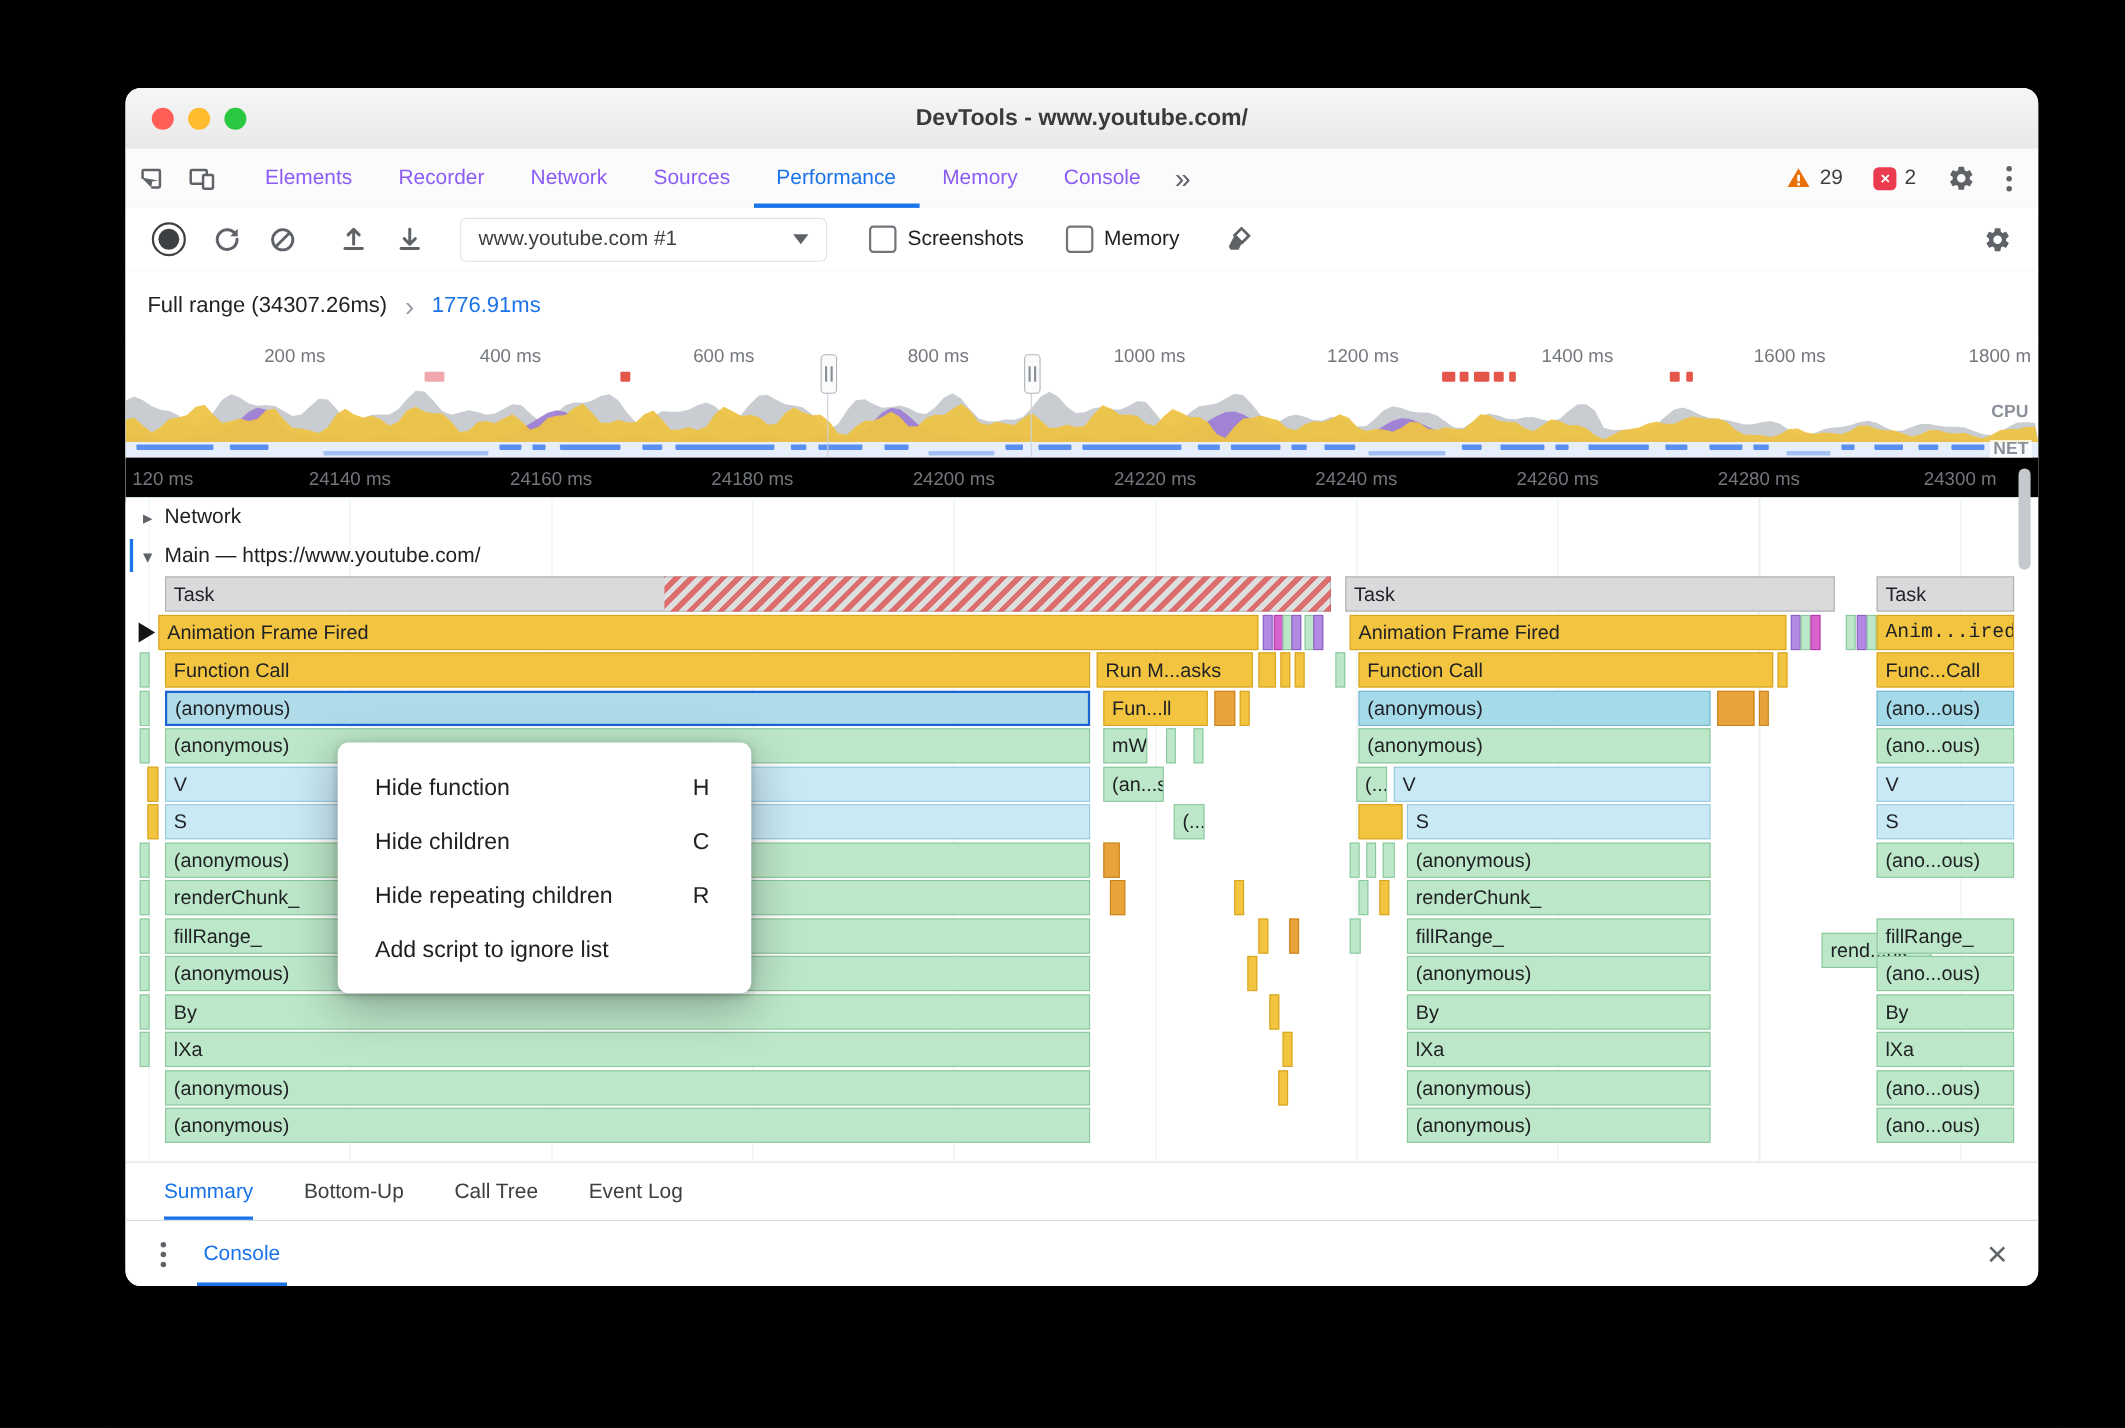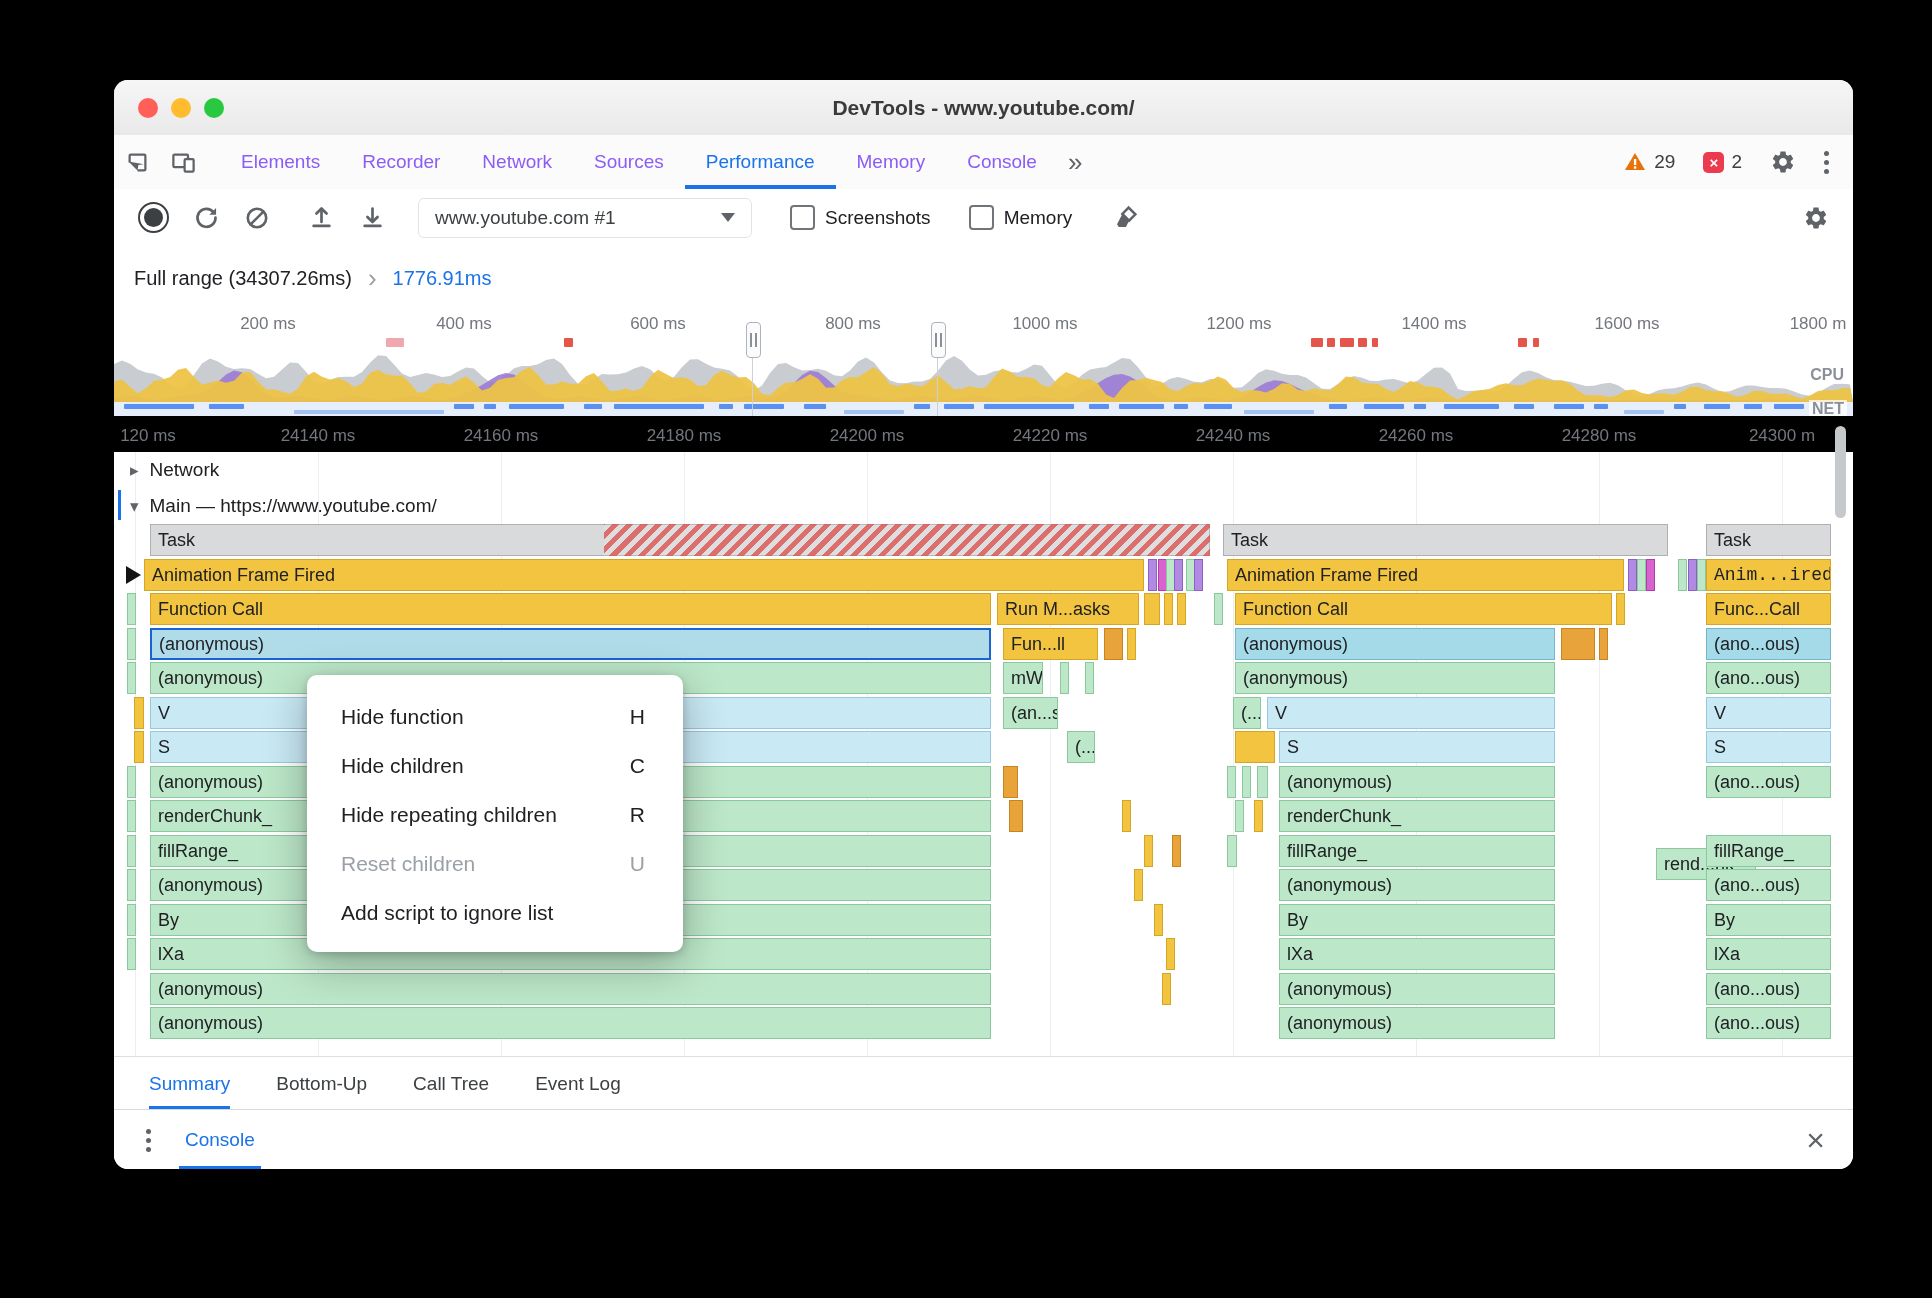--- a/index.html
+++ b/index.html
@@ -496,24 +496,20 @@
           <span class="ctx-key">H</span>
         </div>
         <div class="ctx-item">
           <span class="ctx-label">Hide children</span>
           <span class="ctx-key">C</span>
         </div>
         <div class="ctx-item">
           <span class="ctx-label">Hide repeating children</span>
           <span class="ctx-key">R</span>
         </div>
-        <div class="ctx-item disabled">
-          <span class="ctx-label">Reset children</span>
-          <span class="ctx-key">U</span>
-        </div>
         <div class="ctx-item">
           <span class="ctx-label">Add script to ignore list</span>
           <span class="ctx-key"></span>
         </div>
       </div>
   </div>
 
   <div id="bottom-tabs">
       <div class="btab active">Summary</div>
       <div class="btab">Bottom-Up</div>

